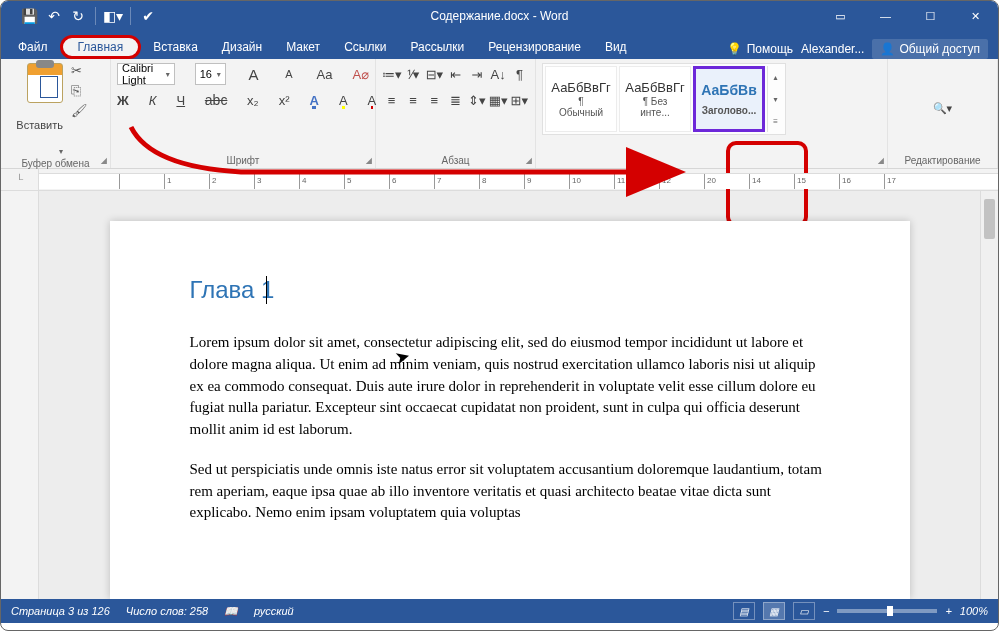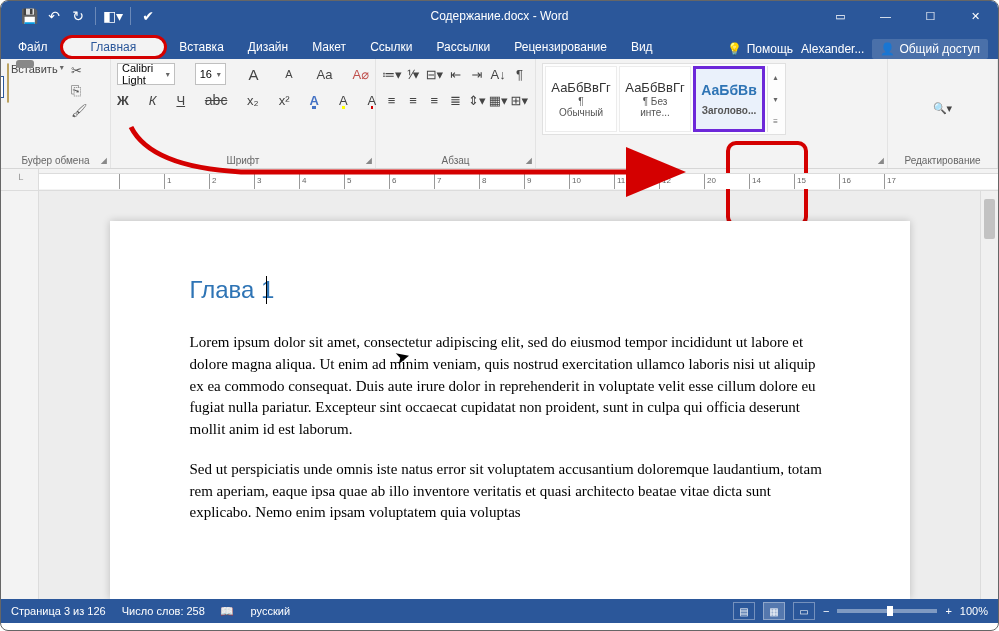--- a/index.html
+++ b/index.html
@@ -12,34 +12,34 @@
 .qat-sep { width: 1px; height: 18px; background: rgba(255,255,255,0.3); margin: 0 2px; }
 .title-text { position: absolute; left: 50%; transform: translateX(-50%); font-size: 12px; color: #fff; }
 .winbtns { margin-left: auto; display: flex; }
 .winbtn { width: 45px; height: 30px; display: flex; align-items: center; justify-content: center; color: #fff; font-size: 11px; }
 
 
 .tabs { height: 28px; background: #2b579a; display: flex; align-items: flex-end; color: #fff; padding-left: 5px; position: relative; }
 .tab { padding: 5px 12px; font-size: 12px; cursor: pointer; position: relative; }
 .tab.file { background: transparent; }
 .tab.active { background: #f3f3f3; color: #2b579a; }
-.tab.highlighted { border: 3px solid #d40000; border-radius: 12px; padding: 2px 28px; }
+.tab.highlighted { border: 3px solid #d40000; border-radius: 12px; padding: 2px 15px; }
 .tab-right { margin-left: auto; display: flex; align-items: center; gap: 8px; padding-right: 10px; }
 .tab-right-item { display: flex; align-items: center; gap: 4px; font-size: 12px; }
 .share-btn { background: rgba(255,255,255,0.15); padding: 3px 8px; border-radius: 2px; }
 
 
 .ribbon { height: 110px; background: #f3f3f3; border-bottom: 1px solid #d6d6d6; display: flex; position: relative; }
 .group { border-right: 1px solid #e3e3e3; padding: 4px 6px 2px 6px; display: flex; flex-direction: column; position: relative; }
 .group-content { flex: 1; display: flex; flex-direction: column; gap: 4px; }
 .group-label { font-size: 10px; color: #666; text-align: center; padding-top: 2px; }
 .group-corner { position: absolute; right: 3px; bottom: 3px; font-size: 8px; color: #888; }
 
 
-.clipboard-btn { width: 56px; display: flex; flex-direction: row; align-items: flex-start; gap: 2px; }
+.clipboard-btn { width: 56px; display: flex; flex-direction: column; align-items: flex-end; gap: 16px; }
 .paste-icon { width: 36px; height: 40px; background: linear-gradient(#f0a030 30%, #fff 30%); border: 1px solid #bba260; border-radius: 3px; position: relative; }
 .paste-icon::before { content: ""; position: absolute; top: -4px; left: 8px; width: 18px; height: 8px; background: #888; border-radius: 3px; }
 .paste-icon::after { content: ""; position: absolute; bottom: 4px; right: 4px; width: 16px; height: 20px; background: #fff; border: 1px solid #2b579a; }
 .paste-label { font-size: 11px; color: #444; }
 .mini-btns { display: flex; flex-direction: column; gap: 2px; padding-left: 4px; }
 .mini-icon { width: 18px; height: 18px; font-size: 13px; color: #555; }
 
 
 .font-row { display: flex; gap: 20px; align-items: flex-start; }
 .font-name { border: 1px solid #c0c0c0; background: #fff; height: 22px; padding: 0 4px; font-size: 11px; width: 78px; display: flex; align-items: center; justify-content: space-between; }
@@ -84,21 +84,21 @@
 .doc-scroll { flex: 1; overflow: hidden; position: relative; display:flex; justify-content:center; }
 .page { width: 800px; background: #fff; margin-top: 30px; box-shadow: 0 0 8px rgba(0,0,0,0.2); padding: 55px 80px; position: relative; }
 .heading-text { color: #2e74b5; font-size: 24px; font-family: "Calibri Light", sans-serif; margin-bottom: 28px; position:relative;}
 .heading-text .cursor { position:absolute; left:76px; top:0; width:1px; height:28px; background:#000;}
 .mouse-ptr { position: absolute; left: 285px; top: 125px; font-size: 18px; color: #000; transform: rotate(-15deg); }
 .body-text { font-family: "Times New Roman", serif; font-size: 15px; color: #000; line-height: 1.45; margin-bottom: 18px; text-align: left; }
 .vscroll { width: 18px; background: #f0f0f0; border-left: 1px solid #dcdcdc; position: relative; }
 .vscroll-thumb { position: absolute; top: 8px; left: 3px; right: 3px; height: 40px; background: #c2c2c2; border-radius: 2px; }
 
 
-.statusbar { height: 24px; background: #2b579a; color: #fff; display: flex; align-items: center; font-size: 11px; padding: 0 10px; gap: 16px; }
+.statusbar { height: 24px; background: #2b579a; color: #fff; display: flex; align-items: center; font-size: 11px; padding: 0 10px; gap: 16px; font-style: italic; }
 .status-left { display: flex; gap: 16px; }
 .status-right { margin-left: auto; display: flex; align-items: center; gap: 8px; }
 .view-btn { width: 22px; height: 18px; border: 1px solid rgba(255,255,255,0.35); display:flex; align-items:center; justify-content:center; font-size:10px;}
 .view-btn.active { background: rgba(255,255,255,0.2); }
 .zoom-slider { width: 100px; height: 4px; background: rgba(255,255,255,0.4); position: relative; }
 .zoom-slider::after { content:""; position:absolute; left:50%; top:-3px; width:6px; height:10px; background:#fff; }
 </style>
 </head>
 <body>
 

